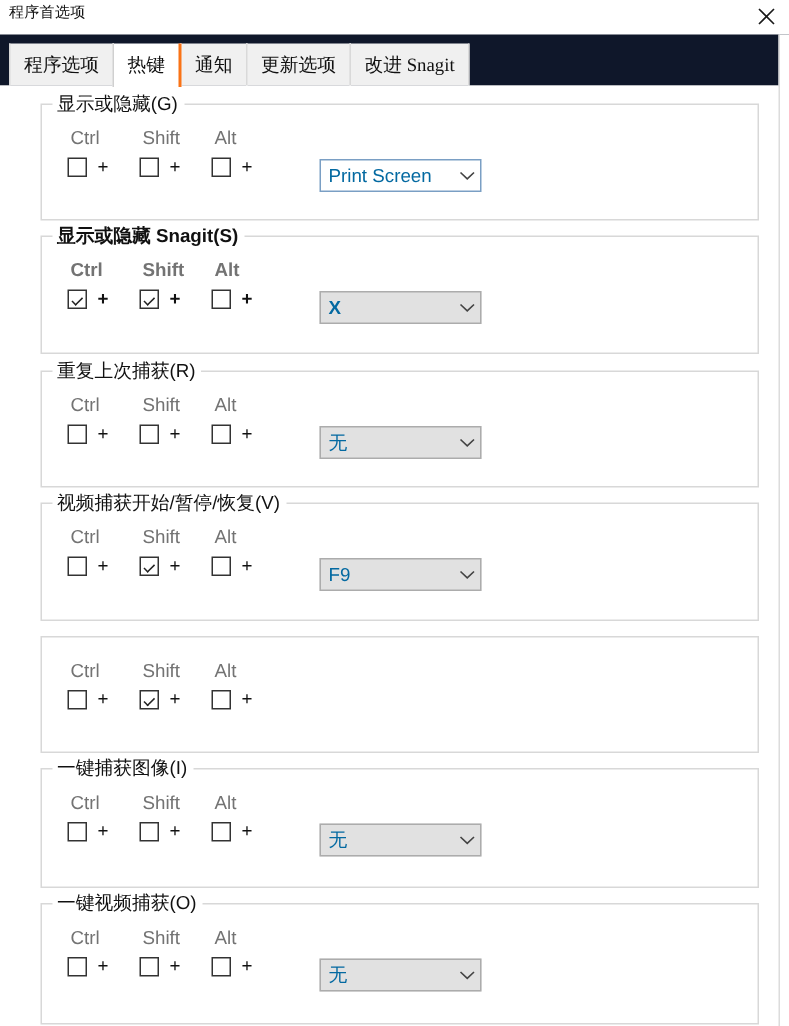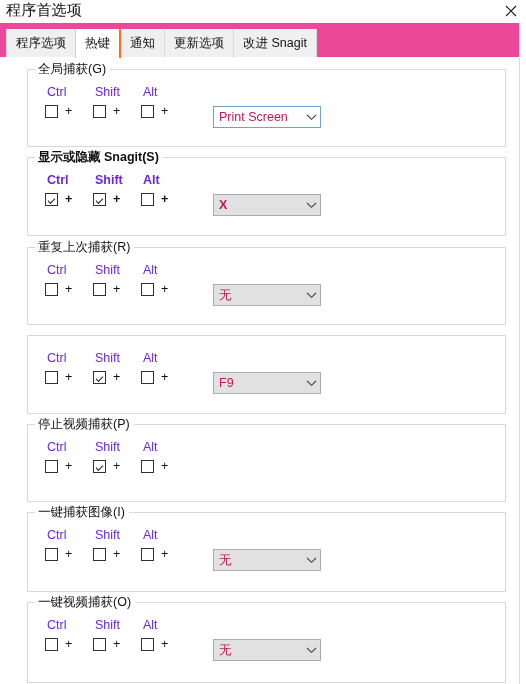--- a/index.html
+++ b/index.html
@@ -24,21 +24,21 @@
     width: 526px;
     height: 23px;
     background: #ffffff;
     display: flex;
     align-items: center;
   }
   .titlebar-title {
     position: absolute;
     left: 6px;
     top: 1px;
-    font-size: 15px;
+    font-size: 10px;
     color: #111111;
     letter-spacing: 0.2px;
     white-space: nowrap;
   }
   .titlebar-close {
     position: absolute;
     right: 2px;
     top: 0px;
     width: 26px;
     height: 22px;
@@ -49,23 +49,24 @@
   }
   .titlebar-close svg { display: block; }
 
   
   .tabstrip {
     position: absolute;
     left: 0;
     top: 23px;
     width: 526px;
     height: 35px;
-    background: #ec4899;
+    background: #0f172a;
     border-bottom: 1px solid #d6d6d6;
     box-sizing: border-box;
+    font-family: Liberation Serif, serif;
   }
   .tabs {
     position: absolute;
     left: 6px;
     top: 6px;
     height: 28px;
     display: flex;
     align-items: stretch;
   }
   .tab {
@@ -153,21 +154,21 @@
     align-items: flex-start;
   }
   .modcol {
     width: 48px;
     display: flex;
     flex-direction: column;
     align-items: flex-start;
   }
   .modlabel {
     font-size: 12.5px;
-    color: #6d28d9;
+    color: #737373;
     margin-left: 2px;
     margin-bottom: 5px;
     white-space: nowrap;
     line-height: 14px;
   }
   .modrow {
     display: flex;
     align-items: center;
     height: 14px;
   }
@@ -211,21 +212,21 @@
     display: flex;
     align-items: center;
     cursor: default;
   }
   .combo.focused {
     background: #ffffff;
     border: 1px solid #7a9fc4;
   }
   .combo-value {
     font-size: 12.5px;
-    color: #be185d;
+    color: #0369a1;
     padding-left: 5px;
     flex: 1;
     white-space: nowrap;
     overflow: hidden;
   }
   .combo-arrow {
     width: 18px;
     display: flex;
     align-items: center;
     justify-content: center;
@@ -262,21 +263,21 @@
     </div>
     <div class="tab">
       <span>改进 Snagit</span>
     </div>
   </div>
 </div>
 
 <div class="page" id="panel">
     <div class="group" style="top: 5px; height: 85px;">
       <div class="group-frame"></div>
-      <div class="group-label">全局捕获(G)</div>
+      <div class="group-label">显示或隐藏(G)</div>
       <div class="mods">
         <div class="modcol">
           <div class="modlabel">Ctrl</div>
           <div class="modrow">
             <span class="cbox"></span>
             <span class="plus">+</span>
           </div>
         </div>
         <div class="modcol">
           <div class="modlabel">Shift</div>
@@ -367,20 +368,21 @@
         <div class="combo-value">无</div>
         <div class="combo-arrow">
           <svg width="11" height="8" viewBox="0 0 11 8">
             <path d="M1 2 L5.5 6.3 L10 2" stroke="#444" stroke-width="1.1" fill="none"></path>
           </svg>
         </div>
       </div>
     </div>
     <div class="group" style="top: 271px; height: 86px;">
       <div class="group-frame"></div>
+      <div class="group-label">视频捕获开始/暂停/恢复(V)</div>
       <div class="mods">
         <div class="modcol">
           <div class="modlabel">Ctrl</div>
           <div class="modrow">
             <span class="cbox"></span>
             <span class="plus">+</span>
           </div>
         </div>
         <div class="modcol">
           <div class="modlabel">Shift</div>
@@ -401,21 +403,20 @@
         <div class="combo-value">F9</div>
         <div class="combo-arrow">
           <svg width="11" height="8" viewBox="0 0 11 8">
             <path d="M1 2 L5.5 6.3 L10 2" stroke="#444" stroke-width="1.1" fill="none"></path>
           </svg>
         </div>
       </div>
     </div>
     <div class="group" style="top: 360px; height: 85px;">
       <div class="group-frame"></div>
-      <div class="group-label">停止视频捕获(P)</div>
       <div class="mods">
         <div class="modcol">
           <div class="modlabel">Ctrl</div>
           <div class="modrow">
             <span class="cbox"></span>
             <span class="plus">+</span>
           </div>
         </div>
         <div class="modcol">
           <div class="modlabel">Shift</div>

